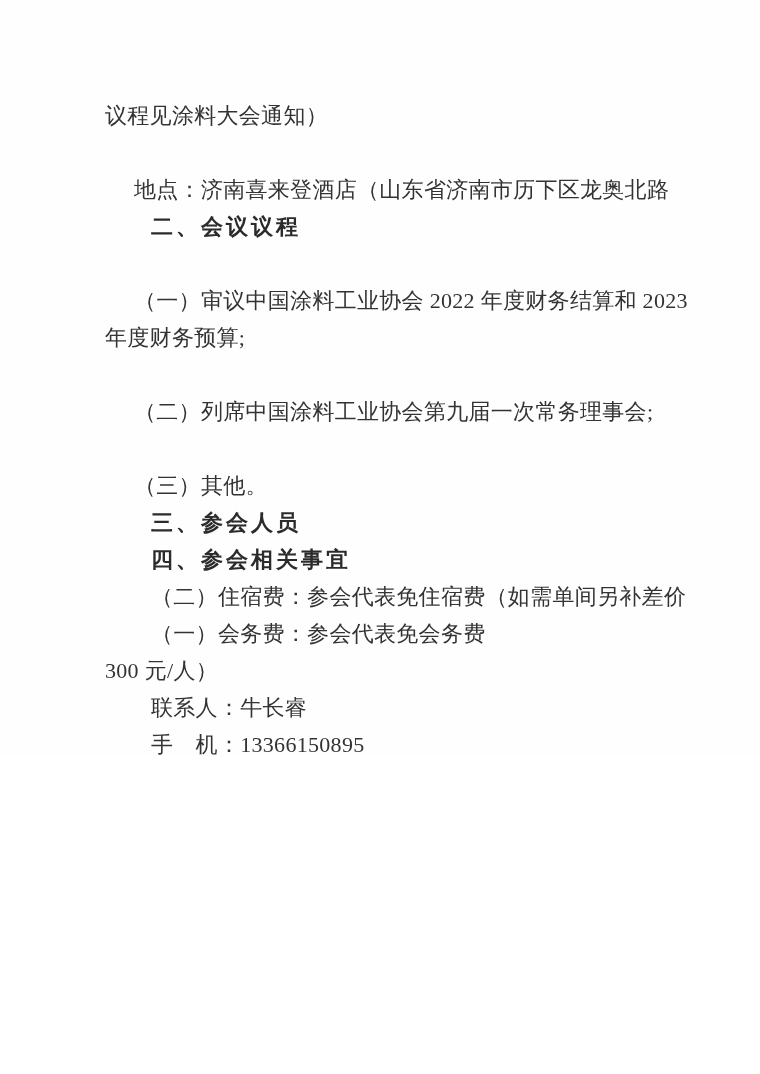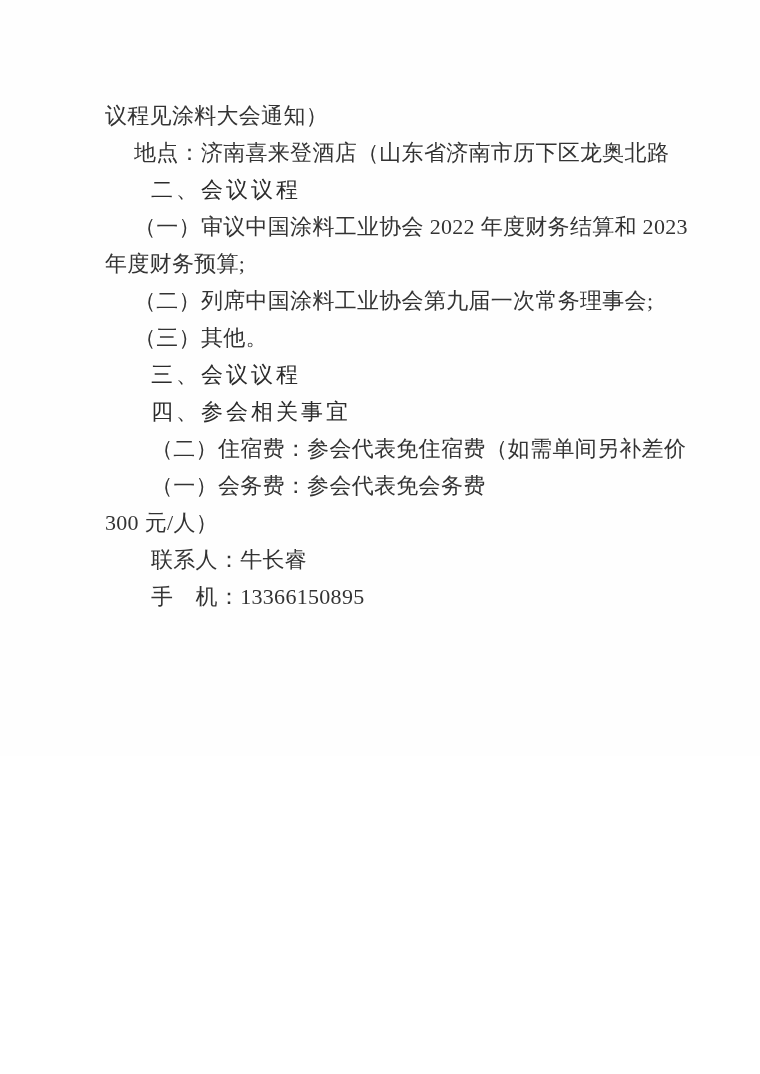--- a/index.html
+++ b/index.html
@@ -7,25 +7,25 @@
     position:relative; width:760px; height:756px;
     background:#fefefe; overflow:hidden;
     font-family:"Liberation Serif","DejaVu Serif",serif;
     color:#333333;
   }
   .doc-body {
     position:absolute; left:105px; top:97px; width:580px;
     font-size:22px; line-height:37px; letter-spacing:0.3px;
   }
   .line { white-space:pre; }
-  .ind-1 { padding-left:29px; }   
+  .ind-1 { padding-left:29px;margin-top:37px; }   
   .ind-2 { padding-left:46px; }   
   .heading {
     font-family:"Liberation Sans","DejaVu Sans",sans-serif;
-    font-weight:400; color:#2b2b2b; letter-spacing:3px;
+    font-weight:700; color:#2b2b2b; letter-spacing:3px;
   }
   
   .seal-svg { position:absolute; left:424px; top:768px; width:170px; height:170px; }
   .seal-ring { fill:none; stroke-width:4.6; opacity:0.88; }
   .seal-star { fill:none; stroke-width:2.2; opacity:0.82; }
   .seal-char {
     font-size:20px; text-anchor:middle; dominant-baseline:central;
     font-family:"Liberation Serif","DejaVu Serif",serif;
     font-weight:600; opacity:0.9;
   }
@@ -47,21 +47,21 @@
 <div class="page">
 
   <div class="doc-body">
     <div class="line">议程见涂料大会通知）</div>
     <div class="line ind-1">地点：济南喜来登酒店（山东省济南市历下区龙奥北路</div>
     <div class="line ind-2 heading">二、会议议程</div>
     <div class="line ind-1">（一）审议中国涂料工业协会 2022 年度财务结算和 2023</div>
     <div class="line">年度财务预算;</div>
     <div class="line ind-1">（二）列席中国涂料工业协会第九届一次常务理事会;</div>
     <div class="line ind-1">（三）其他。</div>
-    <div class="line ind-2 heading">三、会议议程</div>
+    <div class="line ind-2 heading">三、参会人员</div>
     <div class="line ind-2 heading">四、参会相关事宜</div>
     <div class="line ind-2">（二）住宿费：参会代表免住宿费（如需单间另补差价</div>
     <div class="line ind-2">（一）会务费：参会代表免会务费</div>
     <div class="line">300 元/人）</div>
     <div class="line ind-2">联系人：牛长睿</div>
     <div class="line ind-2">手　机：13366150895</div>
   </div>
 
   <svg class="seal-svg" viewBox="0 0 170 170">
     <circle class="seal-ring" cx="85" cy="85" r="73" stroke="#d2495a"></circle>

